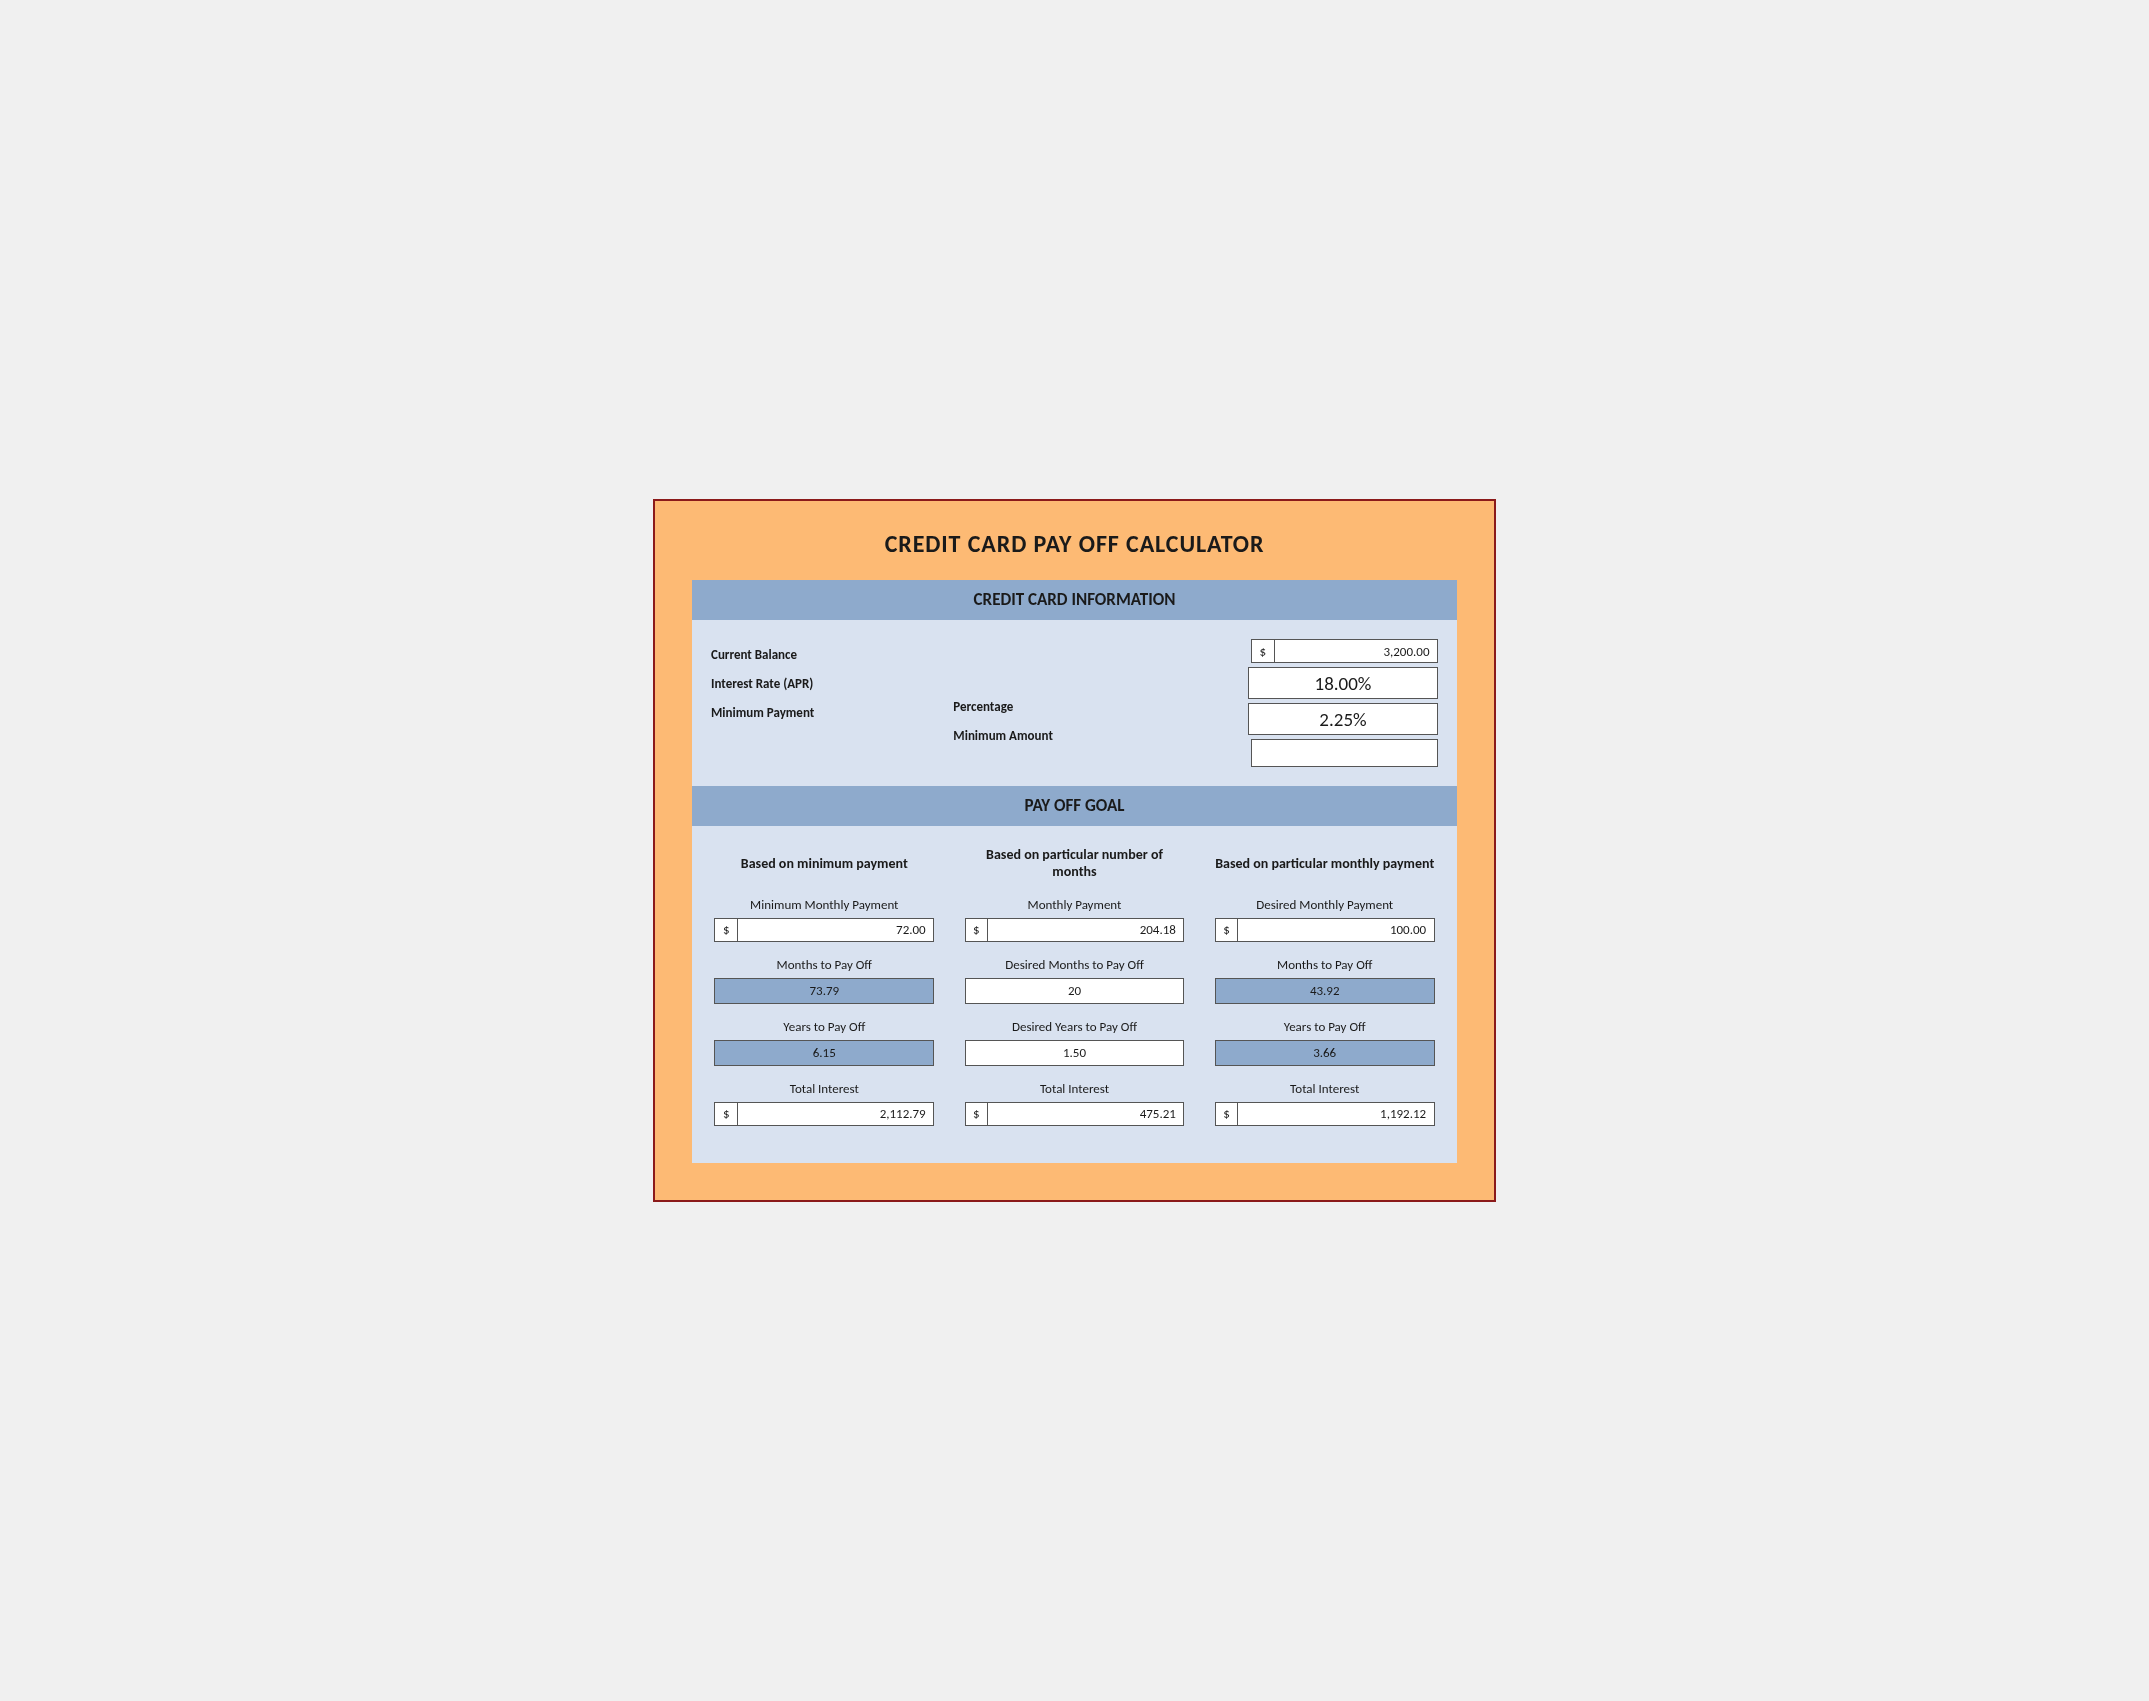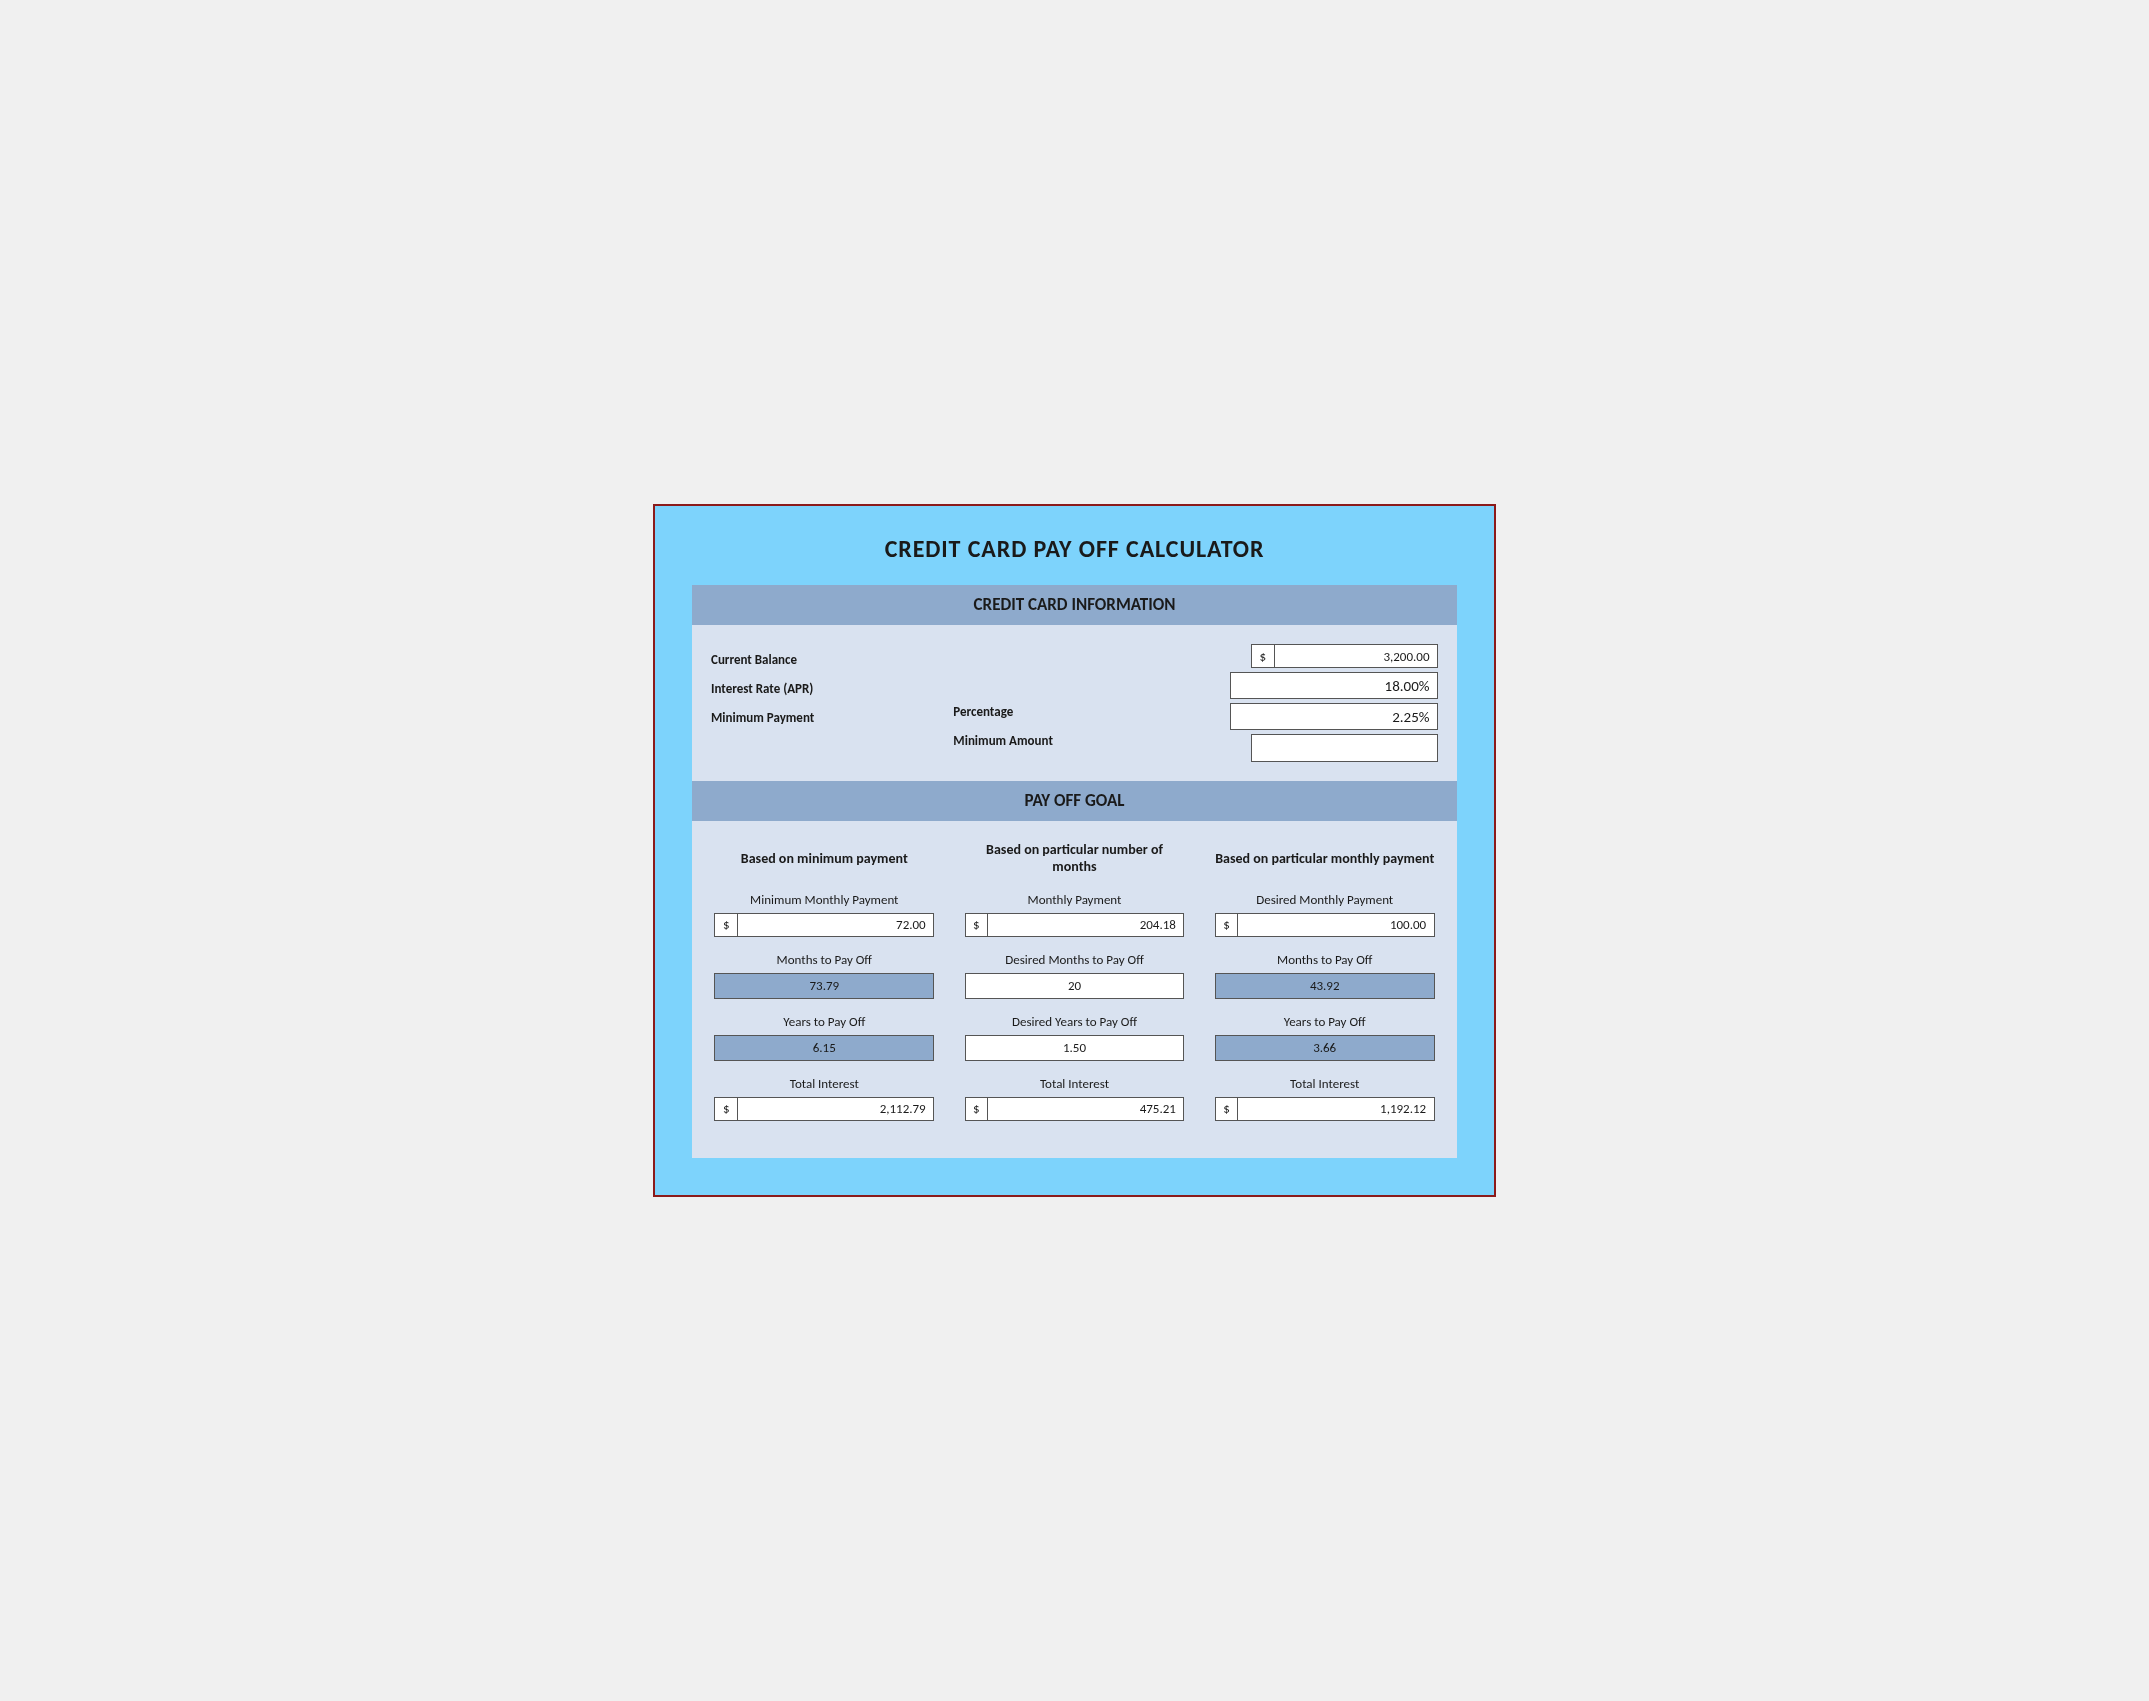--- a/index.html
+++ b/index.html
@@ -11,21 +11,21 @@
     body {
       background: #f0f0f0;
       display: flex;
       justify-content: center;
       align-items: center;
       min-height: 100vh;
       font-family: Calibri, Arial, sans-serif;
     }
 
     .calculator-wrapper {
-      background: #7dd3fc;
+      background: #fdba74;
       border: 2.8px solid #8b1a1a;
       width: 843px;
       padding: 28px 37px 37px 37px;
     }
 
     .main-title {
       text-align: center;
       font-size: 24px;
       font-weight: bold;
       color: #1a1a1a;
@@ -109,25 +109,25 @@
 
     .info-value-amount {
       flex: 1;
       text-align: right;
       padding: 3.7px 7.5px;
       font-size: 13px;
       color: #1a1a1a;
     }
 
     .info-value-simple {
-      text-align: right;
-      padding: 3.7px 7.5px;
-      font-size: 15px;
-      color: #1a1a1a;
-      width: 208px;
+      text-align: center;
+      padding: 3.7px 7.5px;
+      font-size: 19px;
+      color: #1a1a1a;
+      width: 190px;
       border: 0.9px solid #555;
       background: #ffffff;
     }
 
     .info-value-empty {
       width: 187px;
       height: 28px;
       border: 0.9px solid #555;
       background: #ffffff;
     }

